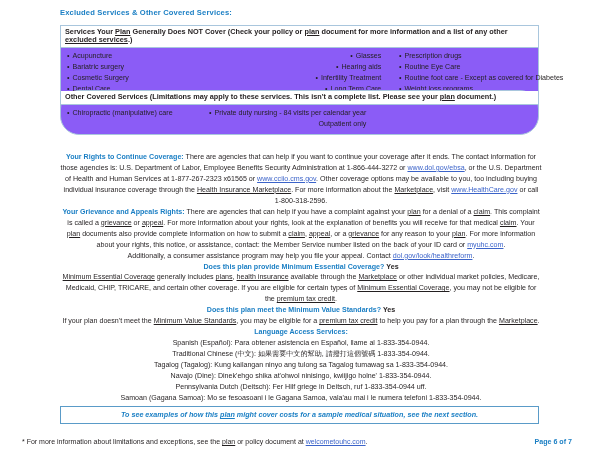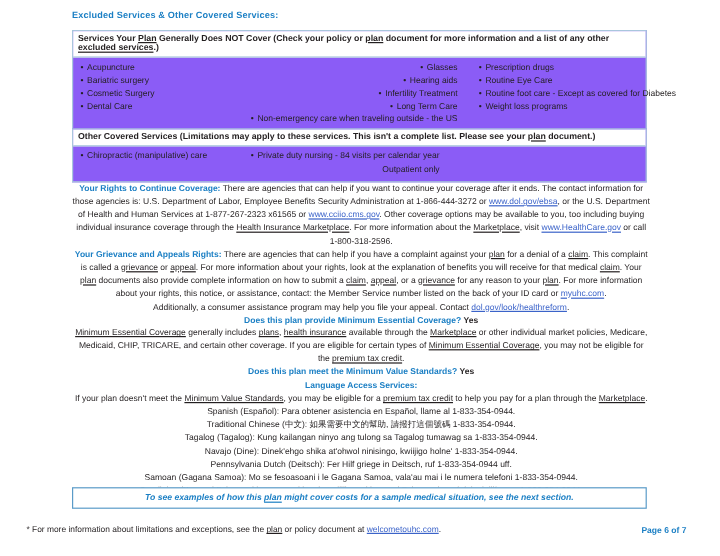--- a/index.html
+++ b/index.html
@@ -33,21 +33,21 @@
   
   .tbl {
     position: absolute;
     left: 60px;
     width: 479px;
     border: 1px solid #a9c6dd;
     box-sizing: border-box;
     background: #8b5cf6;
   }
   .tbl-1 { top: 25px; }
-  .tbl-2 { top: 107px; }
+  .tbl-2 { top: 90px; border-radius: 19px; }
   .tbl-head {
     border-bottom: 1px solid #a9c6dd;
     padding: 2px 4px 2.5px 4px;
     font-size: 7.3px;
     font-weight: bold;
     color: #231f20;
     line-height: 1.15;
     background: #ffffff;
   }
   .tbl-body {
@@ -235,25 +235,25 @@
     </p>
 
     <p class="para">
       <u class="t">Minimum Essential Coverage</u><span> generally includes </span><u class="t">plans</u><span>, </span><u class="t">health insurance</u><span> available through the </span><u class="t">Marketplace</u><span> or other individual market policies, Medicare, Medicaid, CHIP, TRICARE, and certain other coverage.  If you are eligible for certain types of </span><u class="t">Minimum Essential Coverage</u><span>, you may not be eligible for the </span><u class="t">premium tax credit</u><span>.</span>
     </p>
 
     <p class="para">
       <span class="qhead">Does this plan meet the Minimum Value Standards?</span>&nbsp;<span class="ans">Yes</span>
     </p>
 
+    <p class="para">
+      <span>If your plan doesn't meet the </span><u class="t">Minimum Value Standards</u><span>, you may be eligible for a </span><u class="t">premium tax credit</u><span> to help you pay for a plan through the </span><u class="t">Marketplace</u><span>.</span>
+    </p>
+
     <p class="para qhead">Language Access Services:</p>
-
-    <p class="para">
-      <span>If your plan doesn't meet the </span><u class="t">Minimum Value Standards</u><span>, you may be eligible for a </span><u class="t">premium tax credit</u><span> to help you pay for a plan through the </span><u class="t">Marketplace</u><span>.</span>
-    </p>
 
     <p class="para langline">Spanish (Español): Para obtener asistencia en Español, llame al 1-833-354-0944.</p>
     <p class="para langline">Traditional Chinese (中文): 如果需要中文的幫助, 請撥打這個號碼 1-833-354-0944.</p>
     <p class="para langline">Tagalog (Tagalog): Kung kailangan ninyo ang tulong sa Tagalog tumawag sa 1-833-354-0944.</p>
     <p class="para langline">Navajo (Dine): Dinek'ehgo shika at'ohwol ninisingo, kwiijigo holne' 1-833-354-0944.</p>
     <p class="para langline">Pennsylvania Dutch (Deitsch): Fer Hilf griege in Deitsch, ruf 1-833-354-0944 uff.</p>
     <p class="para langline">Samoan (Gagana Samoa): Mo se fesoasoani i le Gagana Samoa, vala'au mai i le numera telefoni 1-833-354-0944.</p>
     <p class="para langline">Carolinian (Kapasal Falawasch): ngere aukke ghut alillis reel kapasal Falawasch au fafaingi tilifon ye 1-833-354-0944.</p>
     <p class="para langline">Chamorro (Chamoru): Para un ma ayuda gi finu Chamoru, ä'gang 1-833-354-0944.</p>
   </div>

